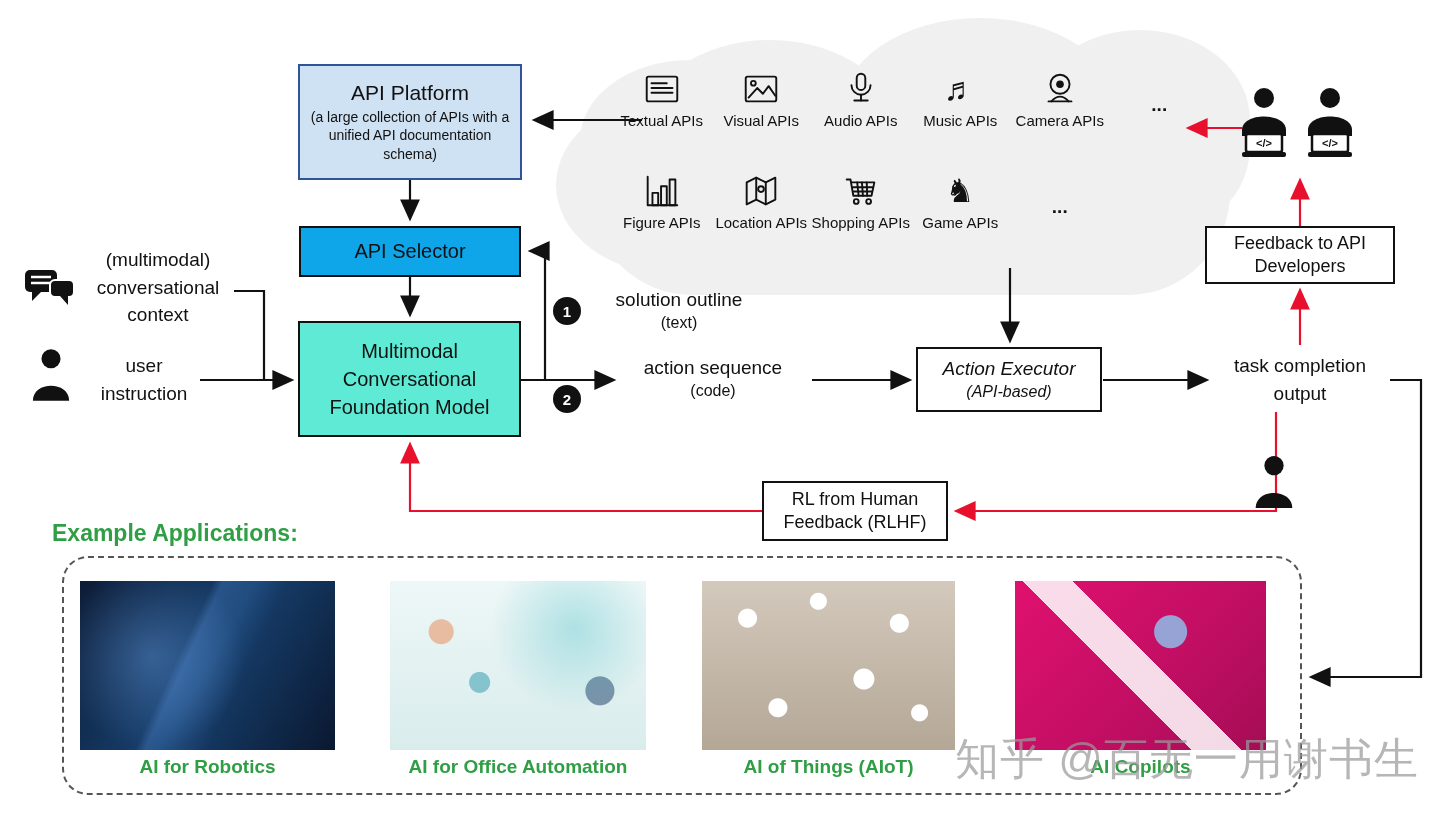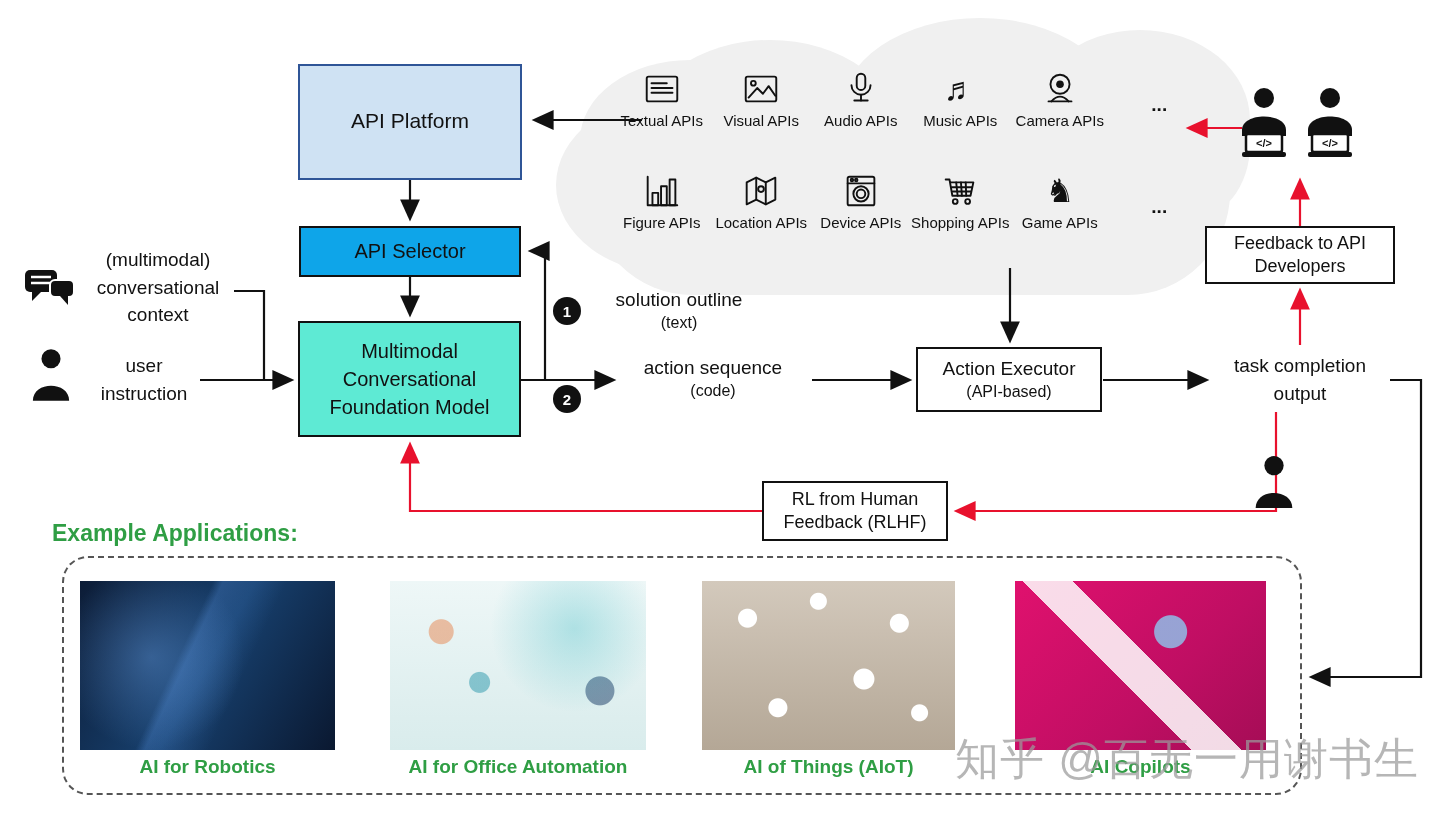--- a/index.html
+++ b/index.html
@@ -18,21 +18,21 @@
        text-align:center;z-index:5;box-sizing:border-box;}
   .box .t1{font-size:19px;line-height:1.3;}
   .box .t2{font-size:16px;line-height:1.25;}
 
   #platform{left:298px;top:64px;width:224px;height:116px;background:#cfe2f3;border-color:#2f5597;}
   #platform .title{font-size:21px;margin-bottom:3px;}
   #platform .subtitle{font-size:14px;line-height:1.3;padding:0 6px;}
 
   #selector{left:299px;top:226px;width:222px;height:51px;background:#0ea5e9;font-size:20px;}
   #model{left:298px;top:321px;width:223px;height:116px;background:#5eead4;font-size:20px;line-height:1.4;padding:0 10px;}
-  #executor{left:916px;top:347px;width:186px;height:65px;}
+  #executor{left:916px;top:347px;width:186px;height:65px;font-style:italic;}
   #feedback{left:1205px;top:226px;width:190px;height:58px;font-size:18px;line-height:1.3;}
   #rlhf{left:762px;top:481px;width:186px;height:60px;font-size:18px;line-height:1.3;}
 
   
   #context-text{left:80px;top:246px;width:156px;font-size:19px;line-height:1.45;text-align:center;z-index:5;}
   #instruction-text{left:88px;top:352px;width:112px;font-size:19px;line-height:1.45;text-align:center;z-index:5;}
 
   
   .step-circle{position:absolute;width:28px;height:28px;border-radius:50%;background:#111;color:#fff;
                display:flex;align-items:center;justify-content:center;font-size:15px;font-weight:bold;z-index:6;}
@@ -173,31 +173,20 @@
       <svg class="ico" width="42" height="42" viewBox="0 0 44 44">
         <path d="M7,13 L17,8 L27,13 L37,8 L37,31 L27,36 L17,31 L7,36 Z"></path>
           <line x1="17" y1="8" x2="17" y2="31"></line>
           <line x1="27" y1="13" x2="27" y2="36"></line>
           <circle cx="22" cy="20" r="3"></circle>
       </svg>
       <span class="api-label">Location APIs</span>
     </div>
     <div class="api-cell">
       <svg class="ico" width="42" height="42" viewBox="0 0 44 44">
-        <rect x="8" y="7" width="28" height="30" rx="2"></rect>
-          <line x1="8" y1="14" x2="36" y2="14"></line>
-          <circle cx="12.5" cy="10.5" r="1.3"></circle>
-          <circle cx="17" cy="10.5" r="1.3"></circle>
-          <circle cx="22" cy="25" r="8"></circle>
-          <circle cx="22" cy="25" r="4.5"></circle>
-      </svg>
-      <span class="api-label">Device APIs</span>
-    </div>
-    <div class="api-cell">
-      <svg class="ico" width="42" height="42" viewBox="0 0 44 44">
         <path d="M7,10 H11 L14,27 H33 L36,13 H12.5"></path>
           <line x1="18" y1="13" x2="19.5" y2="27"></line>
           <line x1="23" y1="13" x2="24" y2="27"></line>
           <line x1="28" y1="13" x2="28.5" y2="27"></line>
           <line x1="13.5" y1="18" x2="34.5" y2="18"></line>
           <line x1="14.5" y1="22.5" x2="33.5" y2="22.5"></line>
           <circle cx="17" cy="33" r="2.5"></circle>
           <circle cx="30" cy="33" r="2.5"></circle>
       </svg>
       <span class="api-label">Shopping APIs</span>
@@ -208,20 +197,21 @@
       </svg>
       <span class="api-label">Game APIs</span>
     </div>
     <div class="api-cell more">
       <span>...</span>
     </div>
   </div>
 
   <div id="platform" class="box">
     <div class="title">API Platform</div>
+    <div class="subtitle">(a large collection of APIs with a unified API documentation schema)</div>
   </div>
   <div id="selector" class="box">
     <span>API Selector</span>
   </div>
   <div id="model" class="box">
     <span>Multimodal Conversational Foundation Model</span>
   </div>
   <div id="executor" class="box">
     <div class="t1">Action Executor</div>
     <div class="t2">(API-based)</div>

